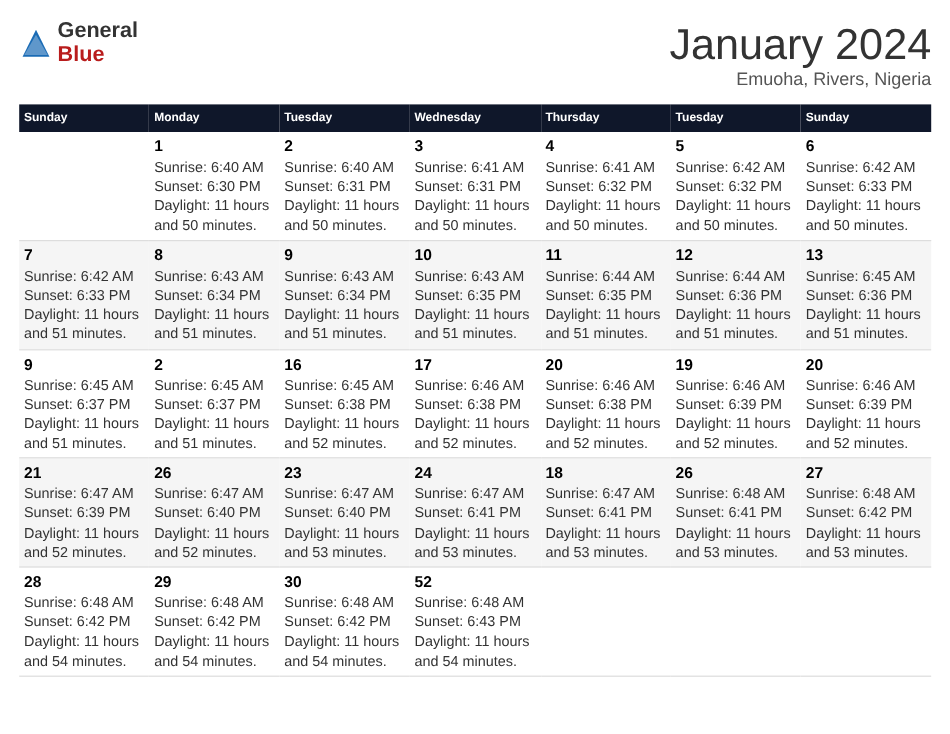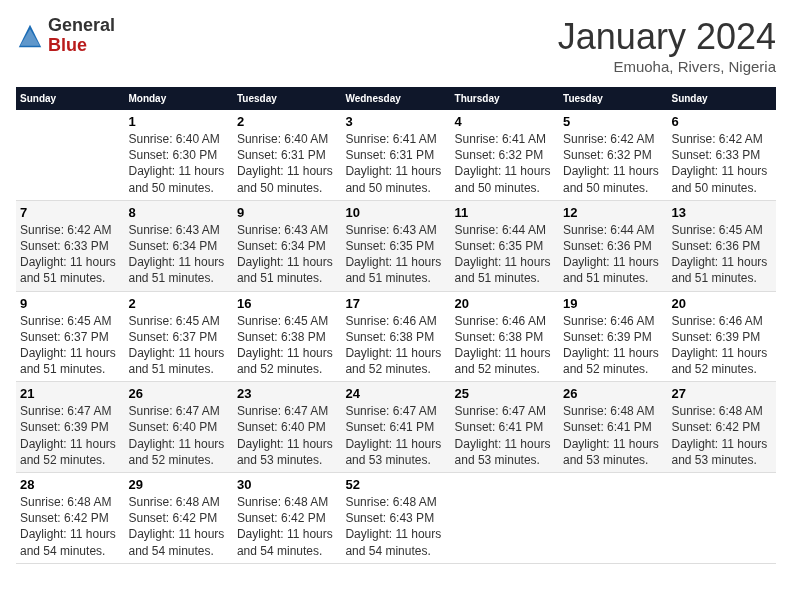--- a/index.html
+++ b/index.html
@@ -264,21 +264,21 @@
 Sunset: 6:40 PM
 Daylight: 11 hours and 53 minutes.</div>
         </td>
         <td>
           <span class="day-num">24</span>
           <div class="cell-text" style="white-space: pre-line;">Sunrise: 6:47 AM
 Sunset: 6:41 PM
 Daylight: 11 hours and 53 minutes.</div>
         </td>
         <td>
-          <span class="day-num">25</span>
+          <span class="day-num">18</span>
           <div class="cell-text" style="white-space: pre-line;">Sunrise: 6:47 AM
 Sunset: 6:41 PM
 Daylight: 11 hours and 53 minutes.</div>
         </td>
         <td>
           <span class="day-num">26</span>
           <div class="cell-text" style="white-space: pre-line;">Sunrise: 6:48 AM
 Sunset: 6:41 PM
 Daylight: 11 hours and 53 minutes.</div>
         </td>

